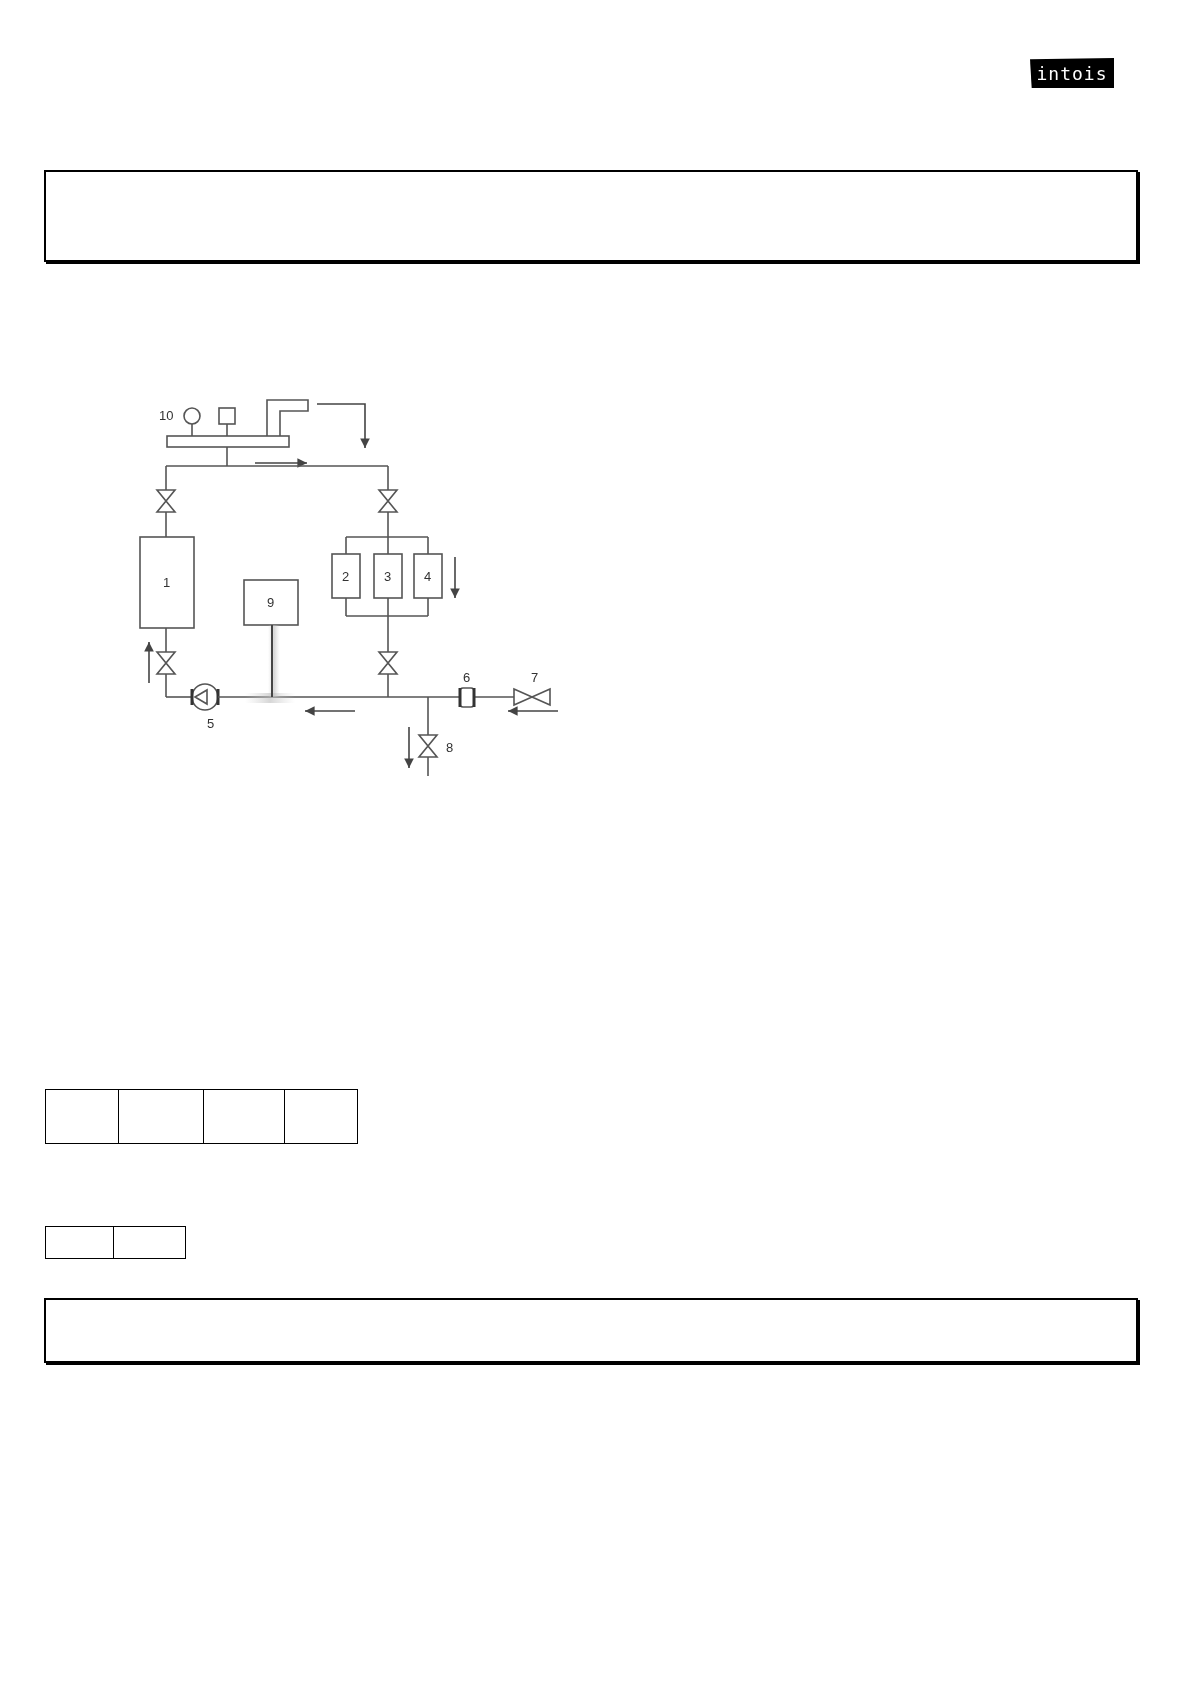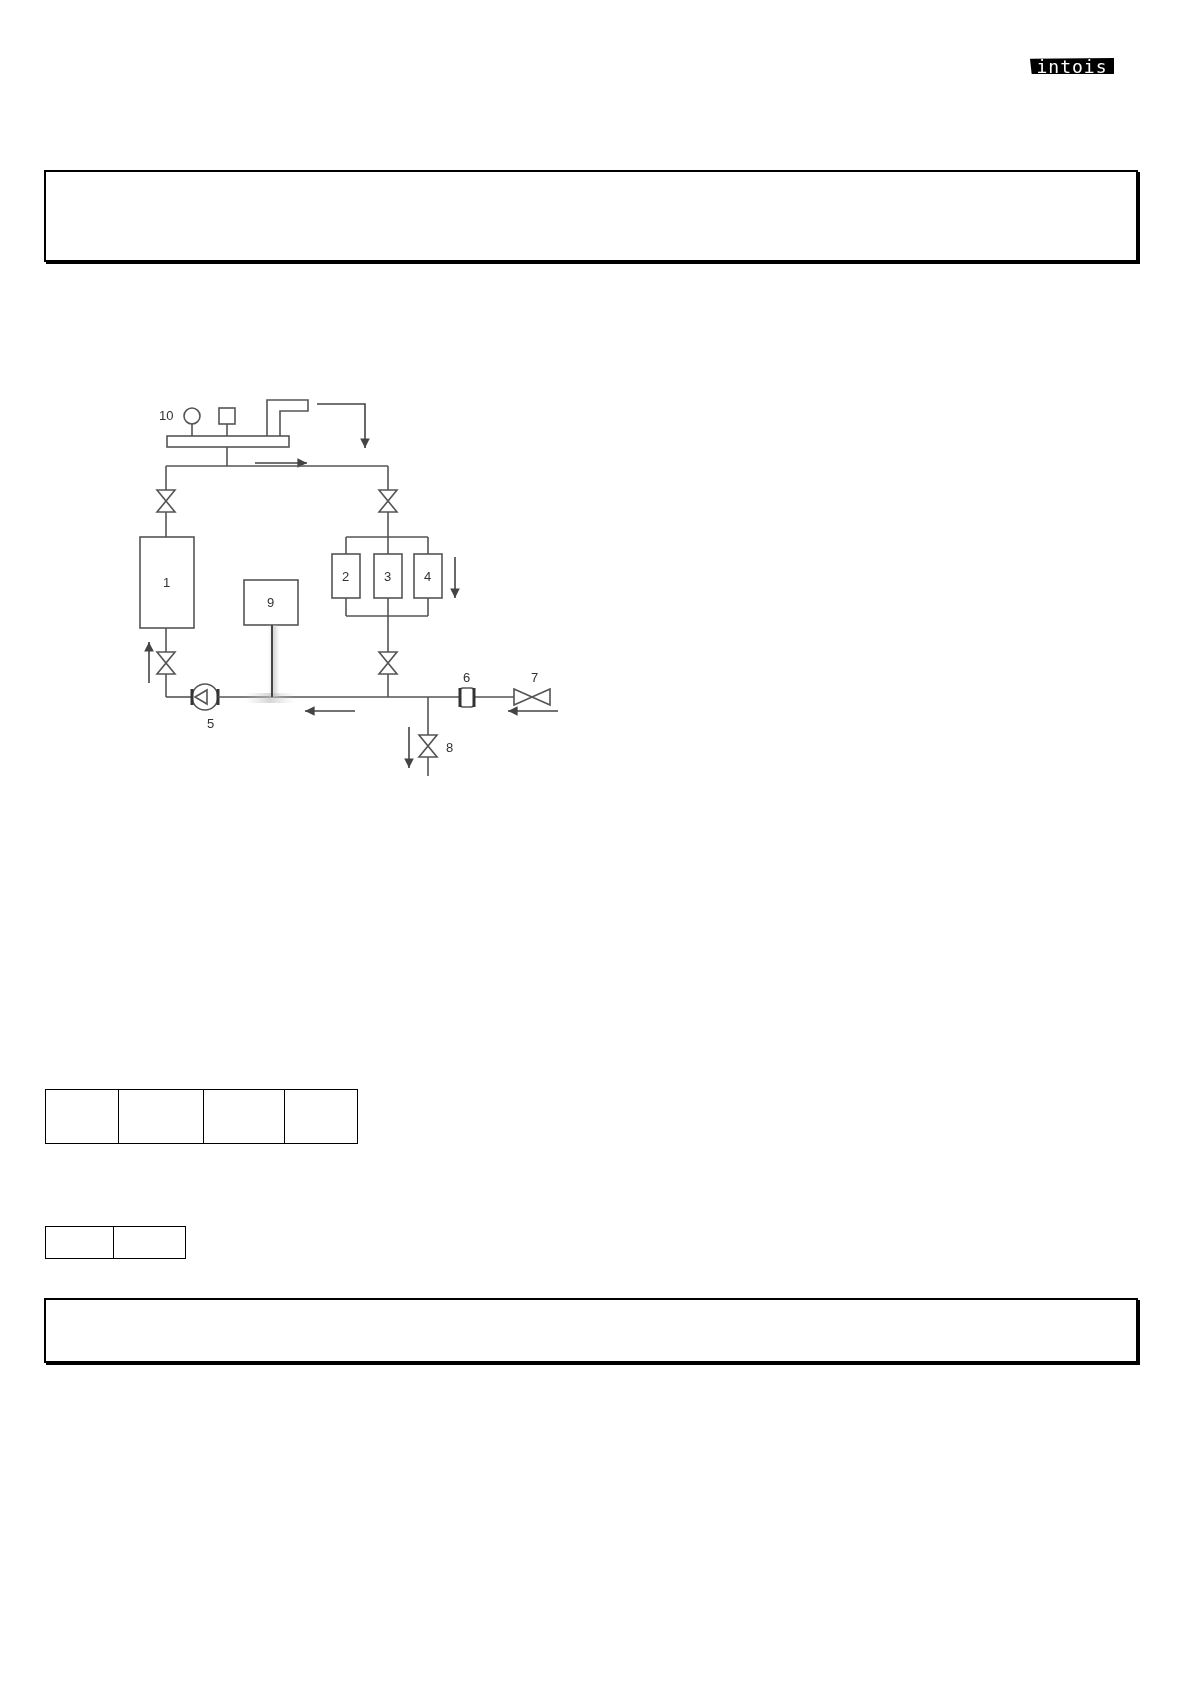--- a/index.html
+++ b/index.html
@@ -13,21 +13,21 @@
       position: relative;
       overflow: hidden;
       font-family: "Liberation Sans", sans-serif;
       color: #000;
     }
     .logo {
       position: absolute;
       left: 1030px;
       top: 58px;
       width: 84px;
-      height: 16px;
+      height: 30px;
       background: #000;
       color: #fff;
       display: flex;
       align-items: center;
       justify-content: center;
       font-family: "DejaVu Sans Mono", monospace;
       font-size: 18px;
       letter-spacing: 1px;
       clip-path: polygon(0 4%, 100% 0, 100% 100%, 2% 100%);
     }

